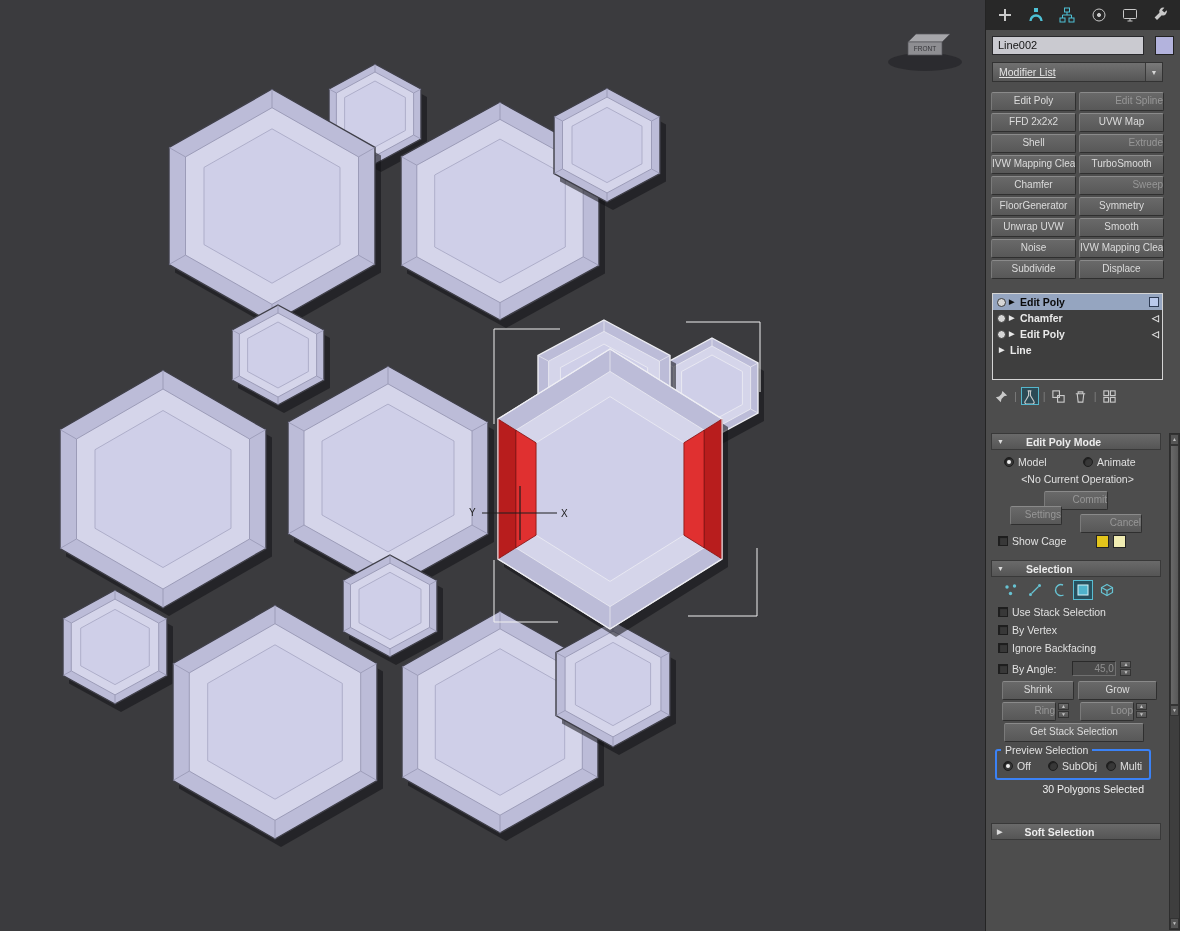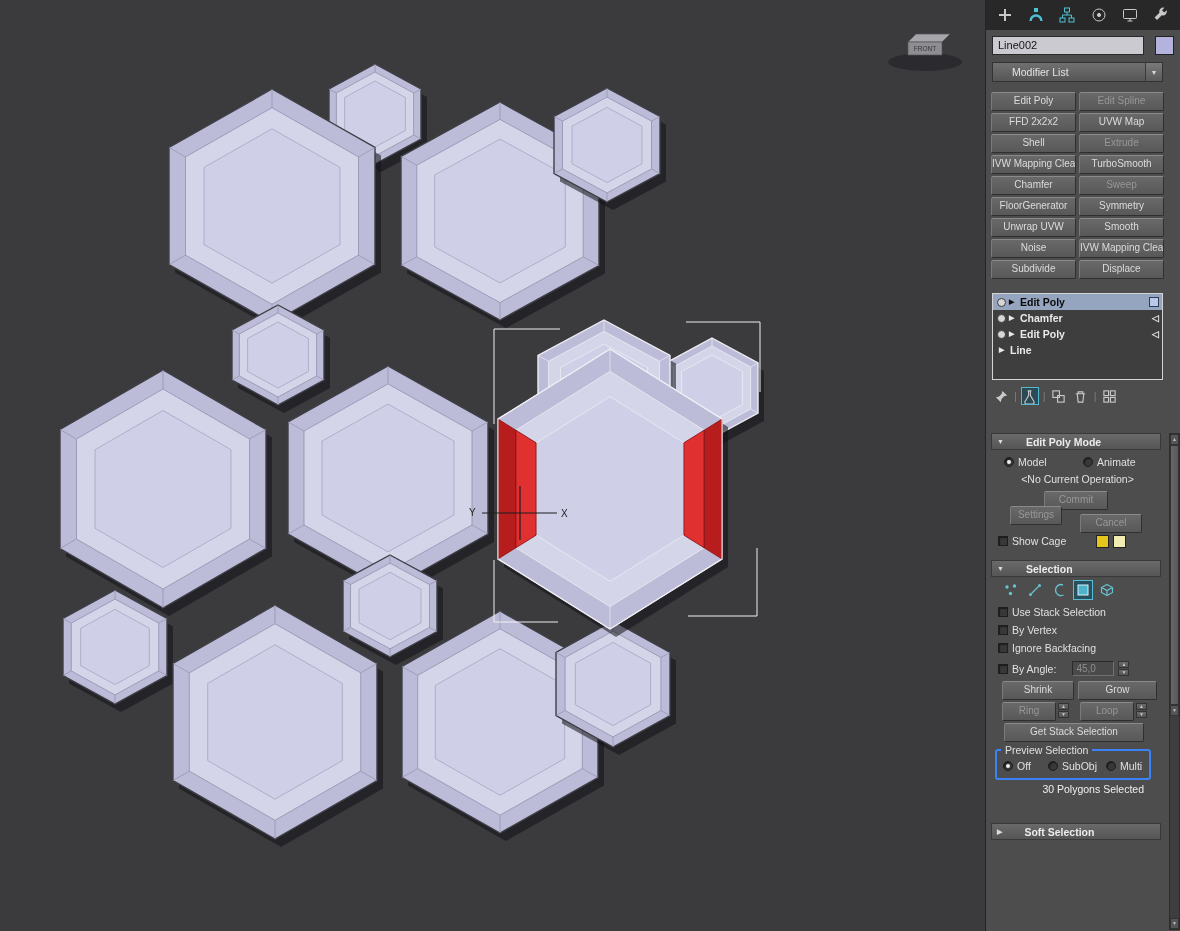--- a/index.html
+++ b/index.html
@@ -9,26 +9,26 @@
 
   .icon-bar{height:30px;background:#282828;display:flex;align-items:center;justify-content:space-between;padding:0 9px;}
   .tbi{width:20px;height:20px;display:flex;align-items:center;justify-content:center;cursor:pointer;}
   .tbi svg{width:18px;height:18px;}
 
   .name-row{position:absolute;top:36px;left:6px;width:182px;display:flex;gap:11px;}
   .name-field{width:152px;height:19px;background:#cacad0;border:1px solid #29292c;color:#141414;font-size:11px;line-height:17px;padding:0 5px;}
   .obj-color{width:19px;height:19px;border:1px solid #222;}
 
   .ddl{position:absolute;top:62px;left:6px;width:171px;height:20px;background:linear-gradient(#707070,#565656);border:1px solid #333;display:flex;align-items:center;color:#e3e3e3;font-size:10.5px;cursor:pointer;}
-  .ddl-label{flex:1;padding-left:19px;}
+  .ddl-label{flex:1;padding-left:6px;text-decoration:underline;}
   .ddl-arrow{width:17px;height:100%;border-left:1px solid #3a3a3a;display:flex;align-items:center;justify-content:center;font-size:7px;color:#d5d5d5;background:linear-gradient(#7a7a7a,#5a5a5a);}
 
   .mod-grid{position:absolute;top:92px;left:5px;width:173px;display:grid;grid-template-columns:1fr 1fr;gap:2px 3px;}
   .btn{height:19px;background:linear-gradient(#696969,#585858);border:1px solid #2f2f2f;border-top-color:#8a8a8a;border-left-color:#7a7a7a;border-radius:2px;color:#dcdcdc;font-size:10px;line-height:16px;text-align:center;white-space:nowrap;overflow:hidden;cursor:pointer;}
-  .btn.disabled{color:#979797;}
+  .btn.disabled{color:#979797;text-align:right;}
   .abs{position:absolute;}
 
   .stack-box{position:absolute;top:293px;left:6px;width:171px;height:87px;background:#3e3e3e;border:1px solid #d4d4d4;font-size:10.5px;overflow:hidden;}
   .stack-row{height:16px;display:flex;align-items:center;color:#e9e9e9;font-weight:bold;padding:0 3px;cursor:pointer;}
   .stack-row.selected{background:#95a5c0;color:#0a0a0a;}
   .eye{width:9px;height:9px;border-radius:50%;background:#d6d6d6;border:1px solid #3c3c3c;margin:0 3px 0 1px;flex:none;cursor:pointer;}
   .st-arrow{font-size:7px;width:10px;flex:none;}
   .st-label{flex:1;padding-left:1px;}
   .sq-icon{width:10px;height:10px;background:#b9c9ec;border:1px solid #2e3c55;flex:none;}
   .tri-icon{font-size:9px;color:#e6e6e6;flex:none;}
@@ -42,21 +42,21 @@
   .rollout-h{position:absolute;left:5px;width:170px;height:17px;background:linear-gradient(#6a6a6a,#555);border:1px solid #393939;color:#ececec;font-weight:bold;font-size:10.5px;display:flex;align-items:center;gap:22px;padding:0 5px;cursor:pointer;}
   .rh-arrow{font-size:7px;color:#dcdcdc;}
 
   .row{position:absolute;display:flex;align-items:center;gap:4px;}
   .lbl{font-size:10.5px;color:#e0e0e0;white-space:nowrap;}
   .radio{width:10px;height:10px;border-radius:50%;background:#383838;border:1px solid #1e1e1e;box-shadow:inset 1px 1px 1px rgba(0,0,0,.5);position:relative;flex:none;cursor:pointer;}
   .radio.on::after{content:"";position:absolute;left:2px;top:2px;width:4px;height:4px;border-radius:50%;background:#efefef;}
   .check{width:10px;height:10px;background:#383838;border:1px solid #1e1e1e;box-shadow:inset 1px 1px 1px rgba(0,0,0,.5);flex:none;cursor:pointer;}
   .swatch{width:13px;height:13px;border:1px solid #222;cursor:pointer;position:absolute;}
   .center-txt{position:absolute;text-align:center;}
-  .numfield{width:42px;height:15px;background:#4a4a4a;border:1px solid #2a2a2a;border-bottom-color:#707070;border-right-color:#707070;color:#8f8f8f;font-size:10px;line-height:13px;padding:0 3px;cursor:text;}
+  .numfield{width:42px;height:15px;background:#4a4a4a;border:1px solid #2a2a2a;border-bottom-color:#707070;border-right-color:#707070;color:#8f8f8f;font-size:10px;line-height:13px;padding:0 21px;cursor:text;}
   .spin{width:11px;height:15px;display:flex;flex-direction:column;gap:1px;flex:none;}
   .spin span{flex:1;background:linear-gradient(#6a6a6a,#555);border:1px solid #333;font-size:5px;line-height:5px;color:#c5c5c5;text-align:center;cursor:pointer;}
 
   .sub-icons{position:absolute;top:580px;left:15px;display:flex;gap:4px;align-items:center;}
   .soi{width:20px;height:20px;display:flex;align-items:center;justify-content:center;cursor:pointer;}
   .soi.active{background:#27505e;border:1px solid #58bcd2;}
   .soi svg{width:16px;height:16px;}
 
   .groupbox{position:absolute;border:2px solid #3b82f6;border-radius:3px;}
   .gb-label{position:absolute;top:-7px;left:4px;background:#4d4d4d;padding:0 4px;font-size:10.5px;color:#e0e0e0;white-space:nowrap;}

